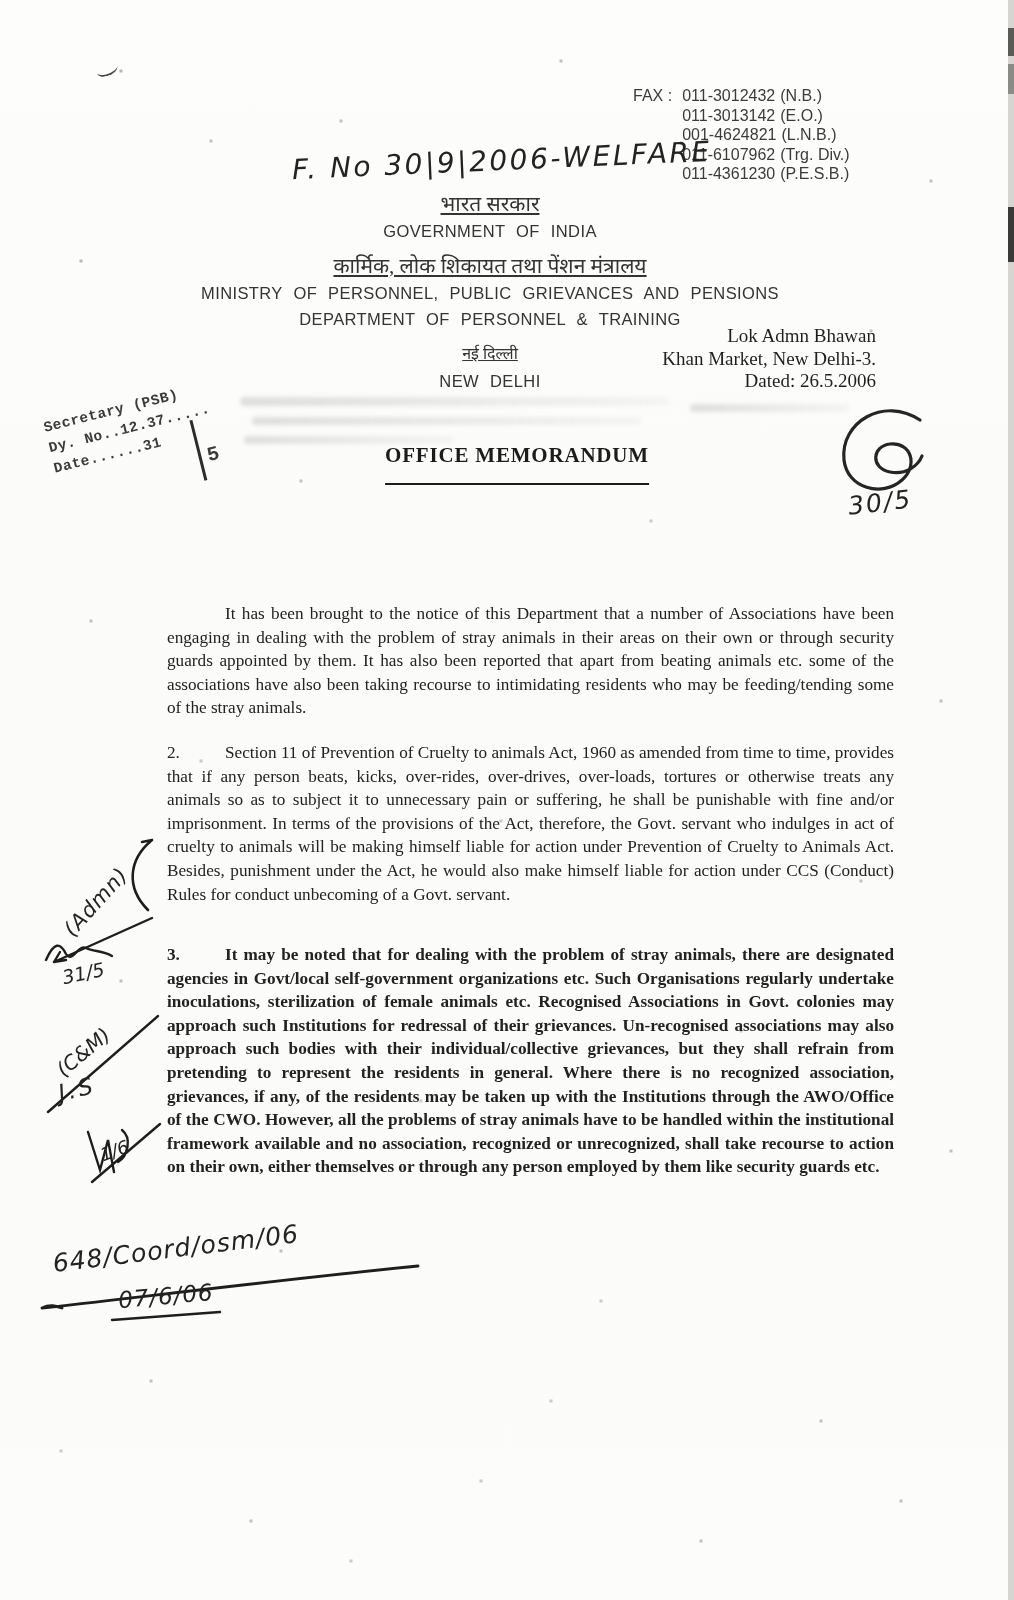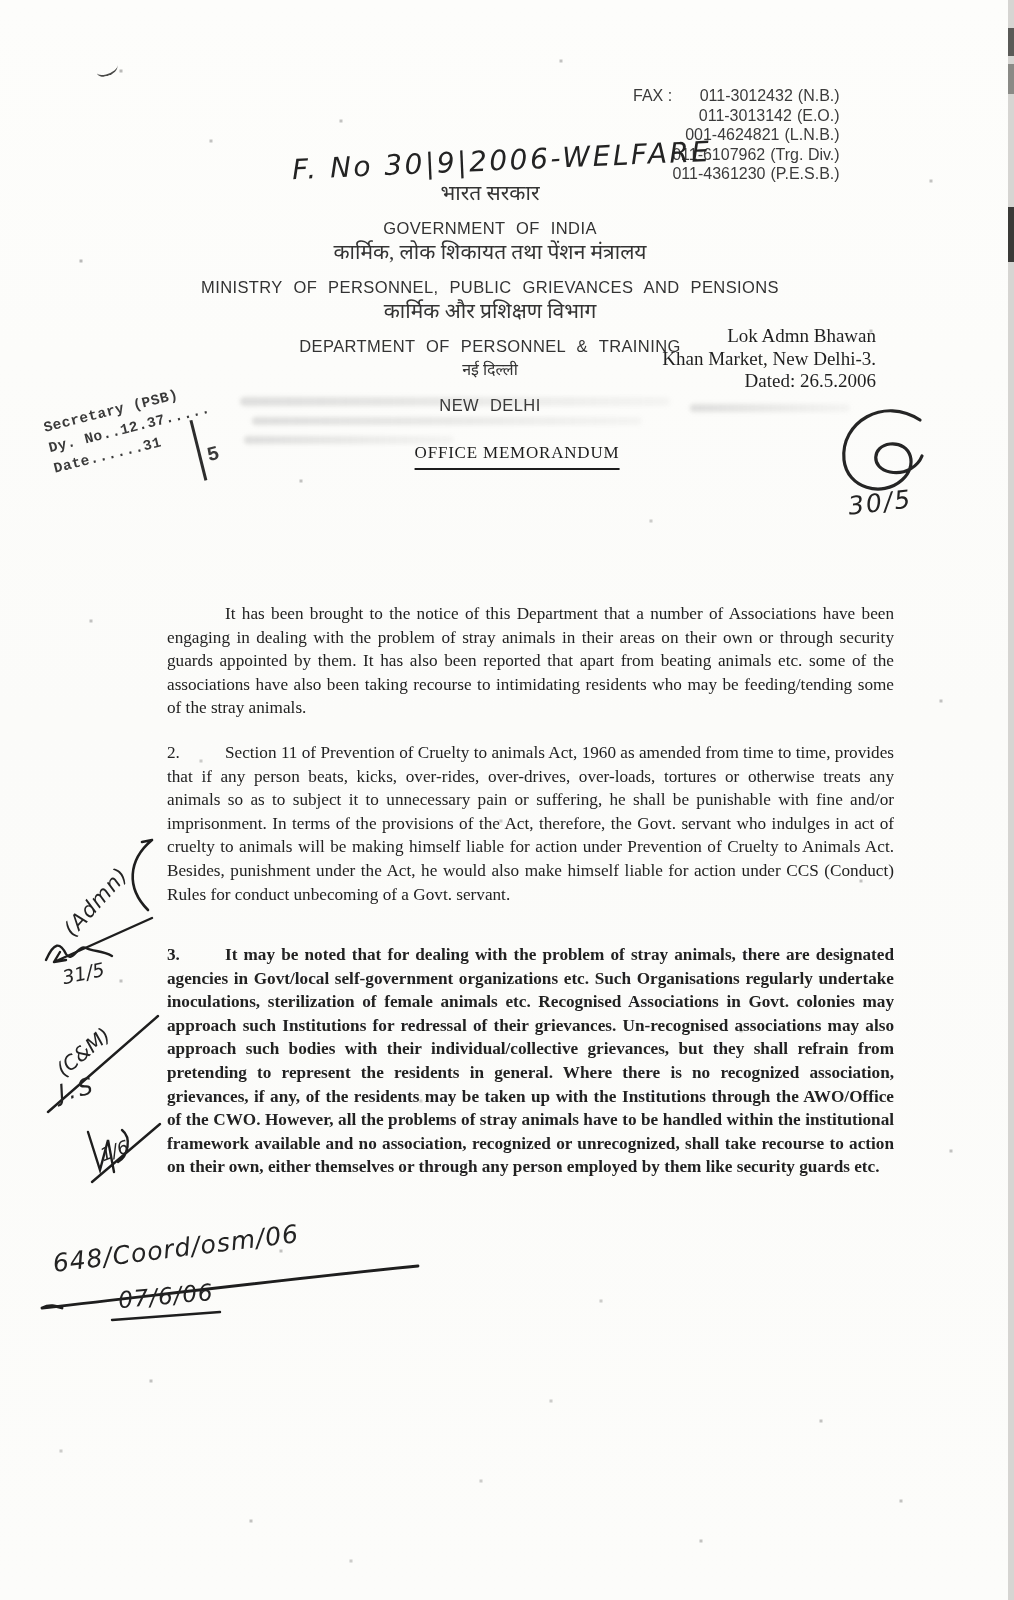--- a/index.html
+++ b/index.html
@@ -26,54 +26,54 @@
     700px 1540px 0 .5px rgba(60,60,60,.3),350px 1560px 0 .5px rgba(60,60,60,.25),
     900px 1500px 0 .5px rgba(60,60,60,.3),60px 1450px 0 .5px rgba(60,60,60,.25),
     250px 1520px 0 .5px rgba(60,60,60,.3),550px 1400px 0 .5px rgba(60,60,60,.25);}
   .edge-strip{position:absolute;right:0;top:0;width:6px;height:1600px;background:#d6d5d2;}
   .edge-blob1{position:absolute;right:0;top:28px;width:6px;height:28px;background:#5a5a57;}
   .edge-blob2{position:absolute;right:0;top:64px;width:6px;height:30px;background:#8a8a86;}
   .edge-blob3{position:absolute;right:0;top:207px;width:6px;height:55px;background:#3a3a38;}
   .corner-mark{position:absolute;left:96px;top:62px;width:22px;height:12px;
     border-bottom:2.5px solid #4a4a48;border-radius:0 0 60% 40%;transform:rotate(-14deg);}
   
-  .fax{position:absolute;left:633px;top:86px;display:flex;
-    font-family:"Liberation Sans",sans-serif;font-size:16px;line-height:19.5px;color:#3b3b3b;text-align:right;}
+  .fax{position:absolute;left:633px;top:86px;display:flex;gap:10px;
+    font-family:"Liberation Sans",sans-serif;font-size:16px;line-height:19.5px;color:#3b3b3b;}
   .fax-label{white-space:nowrap;}
   .fax-line{white-space:nowrap;}
   .fax-line .tag{margin-left:5px;}
   
   .hand{font-family:"DejaVu Sans",sans-serif;font-style:italic;color:#232323;}
   .fno{position:absolute;left:292px;top:144px;font-size:28px;letter-spacing:2.5px;
     transform:rotate(-2.5deg);white-space:nowrap;}
   
   .header{position:absolute;left:60px;top:180px;width:860px;text-align:center;color:#333;}
-  .h-hi{font-size:21px;line-height:24px;margin-top:1px;font-family:"Liberation Serif",serif;}
+  .h-hi{font-size:21px;line-height:24px;margin-top:12px;font-family:"Liberation Serif",serif;text-decoration:underline;}
   .h-en{font-family:"Liberation Sans",sans-serif;font-size:16.5px;line-height:22px;
-    word-spacing:6px;letter-spacing:.4px;margin-top:12px;}
+    word-spacing:6px;letter-spacing:.4px;margin-top:4px;}
   
   .address{position:absolute;right:138px;top:325px;text-align:right;
     font-size:19px;line-height:22.5px;color:#1f1f1f;}
   
   .stamp{position:absolute;left:46px;top:392px;transform:rotate(-14deg);
     font-family:"Liberation Mono",monospace;font-weight:bold;font-size:14.5px;
     line-height:21px;color:#3a3a3a;letter-spacing:.5px;width:210px;}
   .stamp-bar{position:absolute;left:143px;top:38px;width:2.5px;height:62px;background:#2d2d2d;}
   .stamp-day{position:absolute;left:152px;top:66px;font-size:20px;font-weight:bold;}
   
   .ghost{position:absolute;border-radius:5px;filter:blur(2px);
     background:linear-gradient(90deg,rgba(120,120,120,.22),rgba(150,150,150,.07));}
   .g1{left:240px;top:397px;width:430px;height:9px;}
   .g2{left:252px;top:417px;width:390px;height:8px;}
   .g3{left:244px;top:436px;width:210px;height:8px;}
   .g4{left:690px;top:404px;width:160px;height:8px;}
   
   .title-wrap{position:absolute;left:517px;top:443px;transform:translateX(-50%);}
-  .title{font-weight:normal;font-size:17px;letter-spacing:.8px;color:#1c1c1c;
-    border-bottom:2.5px solid #1c1c1c;padding-bottom:6px;white-space:nowrap;}
+  .title{font-weight:bold;font-size:21px;letter-spacing:.8px;color:#1c1c1c;
+    border-bottom:2.5px solid #1c1c1c;padding-bottom:16px;white-space:nowrap;}
   
   .sig{position:absolute;left:820px;top:406px;width:170px;height:130px;}
   .sig-num{position:absolute;left:848px;top:488px;font-size:25px;transform:rotate(-7deg);
     letter-spacing:2px;}
   
   .subject{position:absolute;left:270px;top:530px;font-weight:bold;font-size:18.5px;color:#1d1d1d;}
   
   .para{position:absolute;left:155px;width:727px;margin:12px;text-align:justify;
     font-size:17.2px;line-height:23.6px;color:#222;}
   .p1{top:590px;text-indent:58px;}
@@ -115,21 +115,20 @@
     </div>
   </div>
 
   <div class="hand fno">F. No 30|9|2006-WELFARE</div>
 
   <div class="header">
     <div class="h-hi">भारत सरकार</div>
     <div class="h-en">GOVERNMENT OF INDIA</div>
     <div class="h-hi">कार्मिक, लोक शिकायत तथा पेंशन मंत्रालय</div>
     <div class="h-en">MINISTRY OF PERSONNEL, PUBLIC GRIEVANCES AND PENSIONS</div>
-    <div class="h-hi">कार्मिक और प्रशिक्षण विभाग</div>
     <div class="h-en">DEPARTMENT OF PERSONNEL &amp; TRAINING</div>
     <div class="h-hi" style="font-size:16px">नई दिल्ली</div>
     <div class="h-en">NEW DELHI</div>
   </div>
 
   <div class="address">
     <div>Lok Admn Bhawan</div>
     <div>Khan Market, New Delhi-3.</div>
     <div>Dated: 26.5.2006</div>
   </div>

